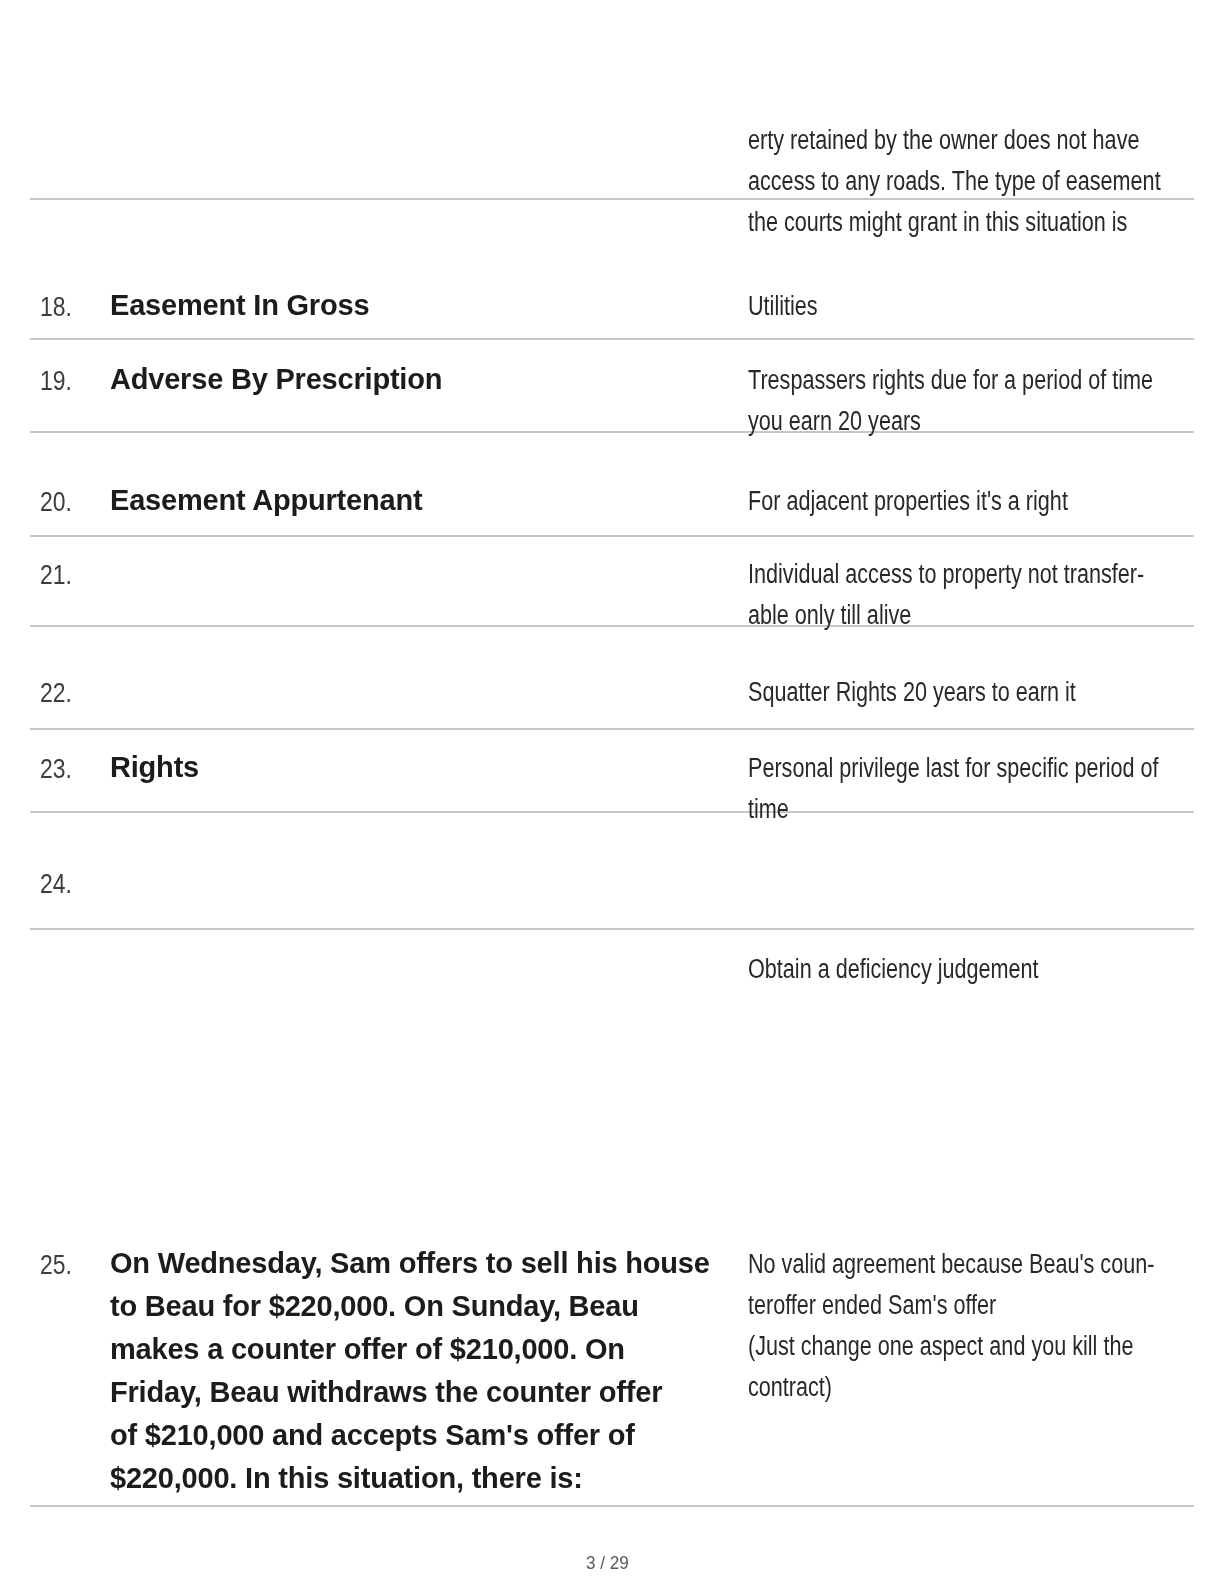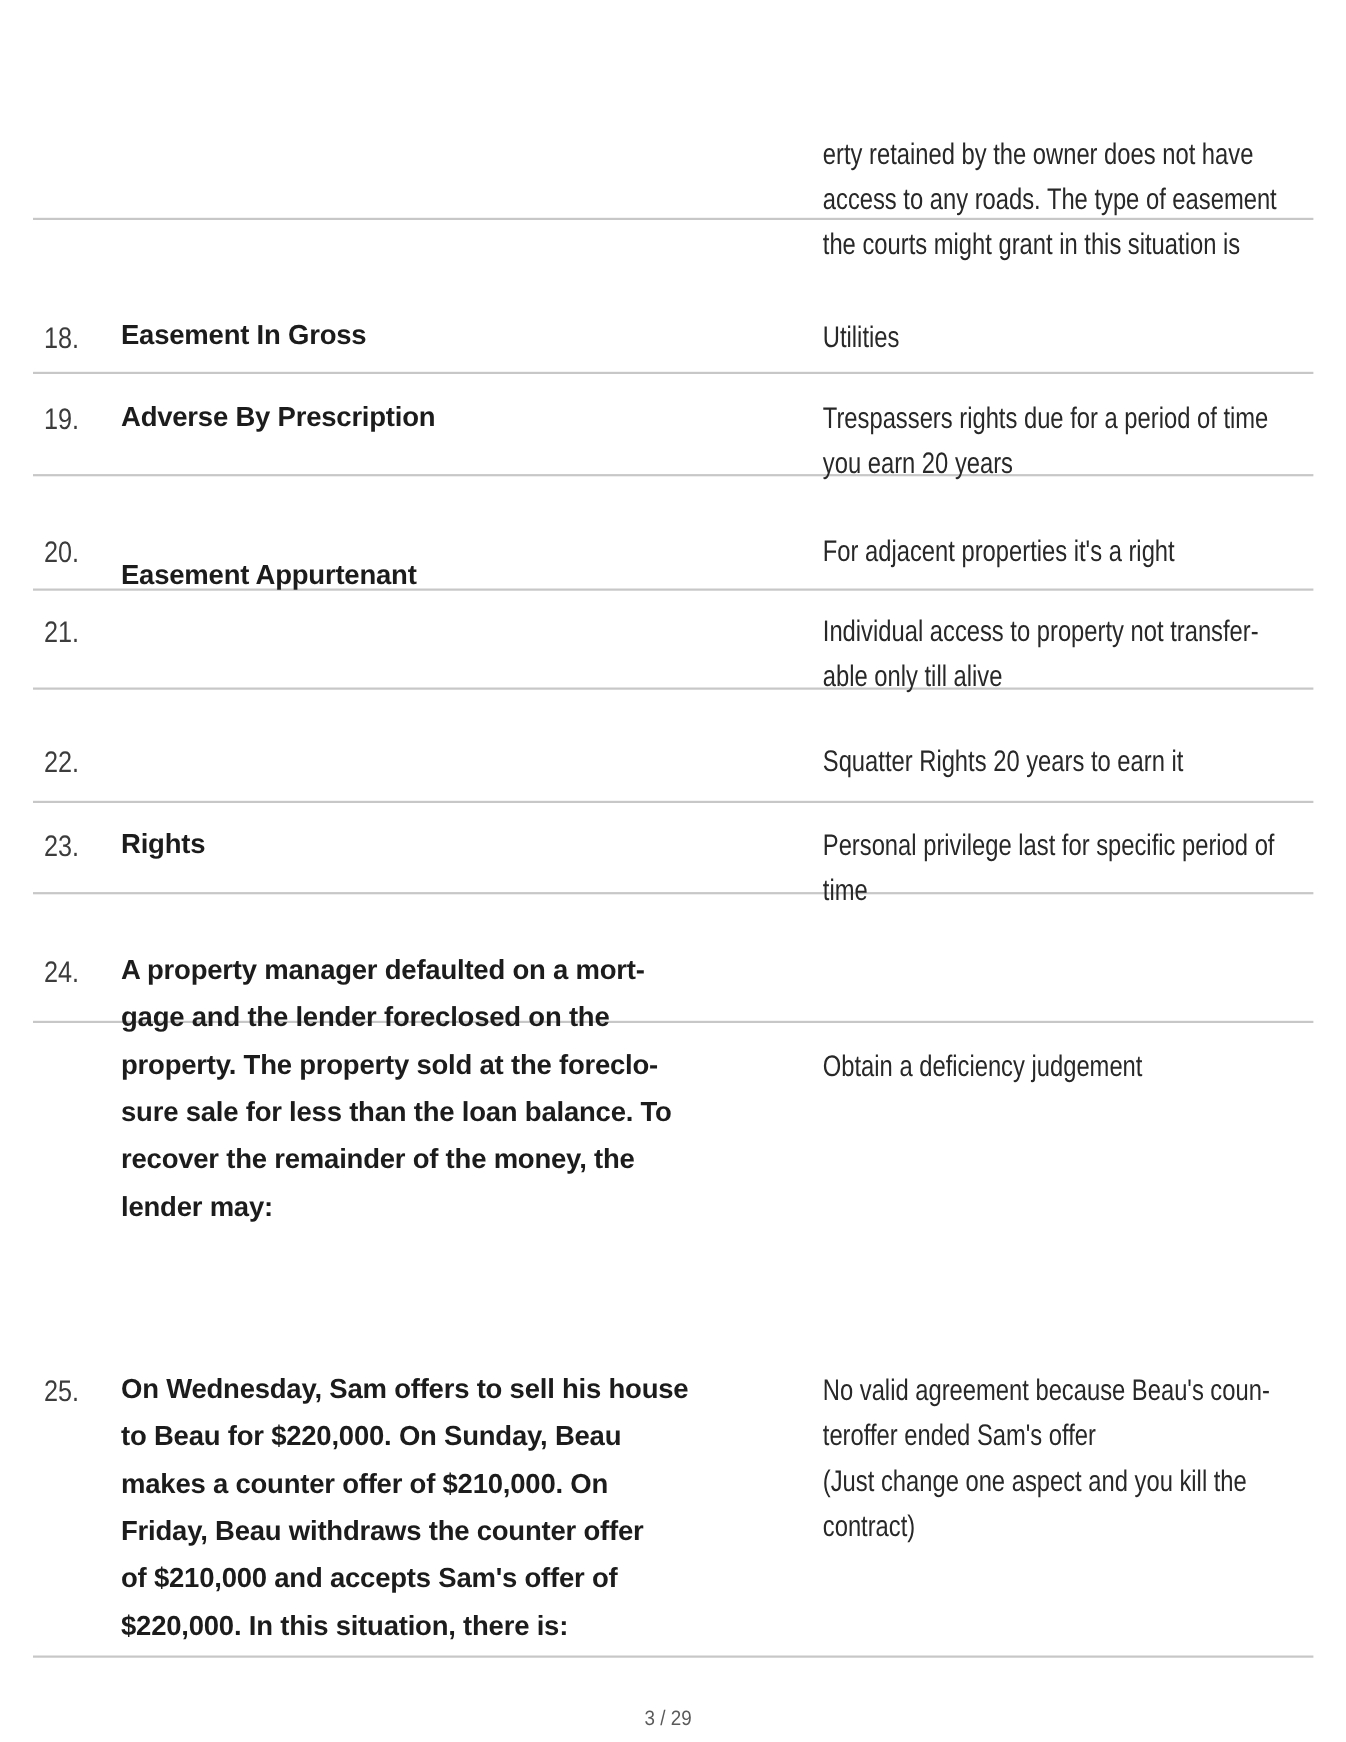--- a/index.html
+++ b/index.html
@@ -25,21 +25,21 @@
     font-size: 27px;
     line-height: 41px;
     color: #3c3c3c;
     white-space: pre;
     transform: scaleX(0.85);
     transform-origin: left top;
   }
   .term {
     position: absolute;
     left: 110px;
-    font-size: 25px;
+    font-size: 29px;
     line-height: 43px;
     font-weight: 700;
     color: #1c1c1c;
     letter-spacing: -0.2px;
     white-space: pre;
   }
   .ans {
     position: absolute;
     left: 748px;
     font-size: 27px;
@@ -82,42 +82,36 @@
   <div class="num" style="top:239px">18.</div>
   <div class="term" style="top:236px">Easement In Gross</div>
   <div class="ans" style="top:238px">Utilities</div>
 
   <div class="num" style="top:313px">19.</div>
   <div class="term" style="top:310px">Adverse By Prescription</div>
   <div class="ans" style="top:312px">Trespassers rights due for a period of time
 you earn 20 years</div>
 
   <div class="num" style="top:434px">20.</div>
-  <div class="term" style="top:454px">Easement Appurtenant</div>
+  <div class="term" style="top:431px">Easement Appurtenant</div>
   <div class="ans" style="top:433px">For adjacent properties it's a right</div>
 
   <div class="num" style="top:507px">21.</div>
   <div class="ans" style="top:506px">Individual access to property not transfer-
 able only till alive</div>
 
   <div class="num" style="top:625px">22.</div>
   <div class="ans" style="top:624px">Squatter Rights 20 years to earn it</div>
 
   <div class="num" style="top:701px">23.</div>
   <div class="term" style="top:698px">Rights</div>
   <div class="ans" style="top:700px">Personal privilege last for specific period of
 time</div>
 
   <div class="num" style="top:816px">24.</div>
-  <div class="term" style="top:813px">A property manager defaulted on a mort-
-gage and the lender foreclosed on the
-property. The property sold at the foreclo-
-sure sale for less than the loan balance. To
-recover the remainder of the money, the
-lender may:</div>
   <div class="ans" style="top:901px">Obtain a deficiency judgement</div>
 
   <div class="num" style="top:1197px">25.</div>
   <div class="term" style="top:1194px">On Wednesday, Sam offers to sell his house
 to Beau for $220,000. On Sunday, Beau
 makes a counter offer of $210,000. On
 Friday, Beau withdraws the counter offer
 of $210,000 and accepts Sam's offer of
 $220,000. In this situation, there is:</div>
   <div class="ans" style="top:1196px">No valid agreement because Beau's coun-

